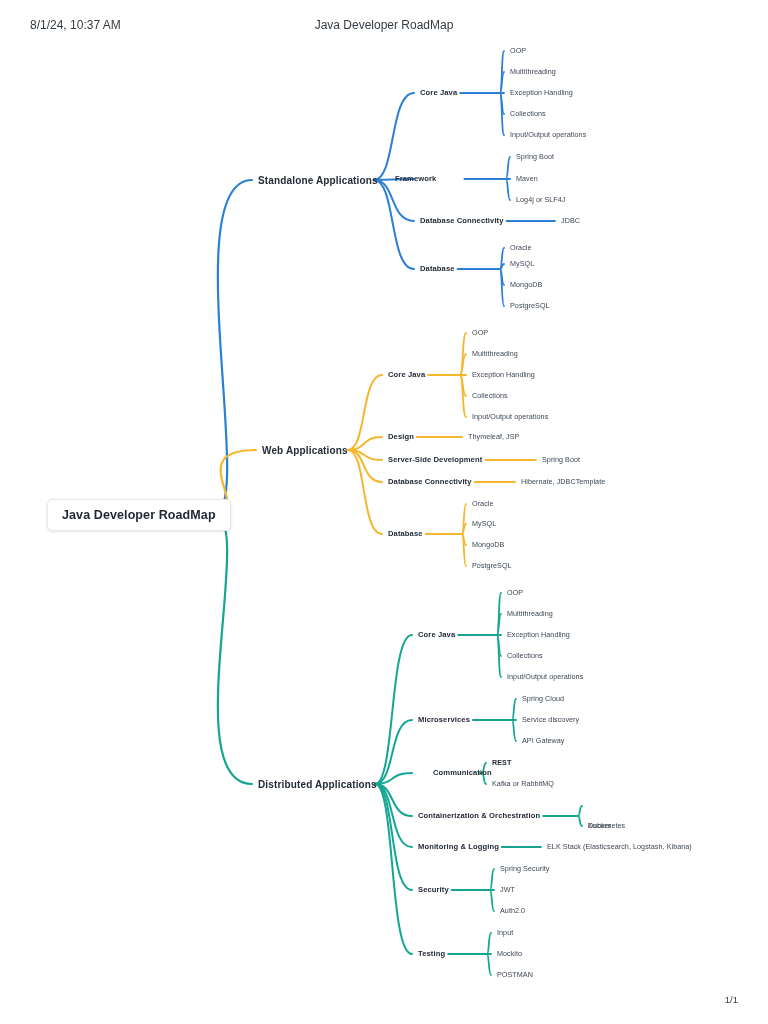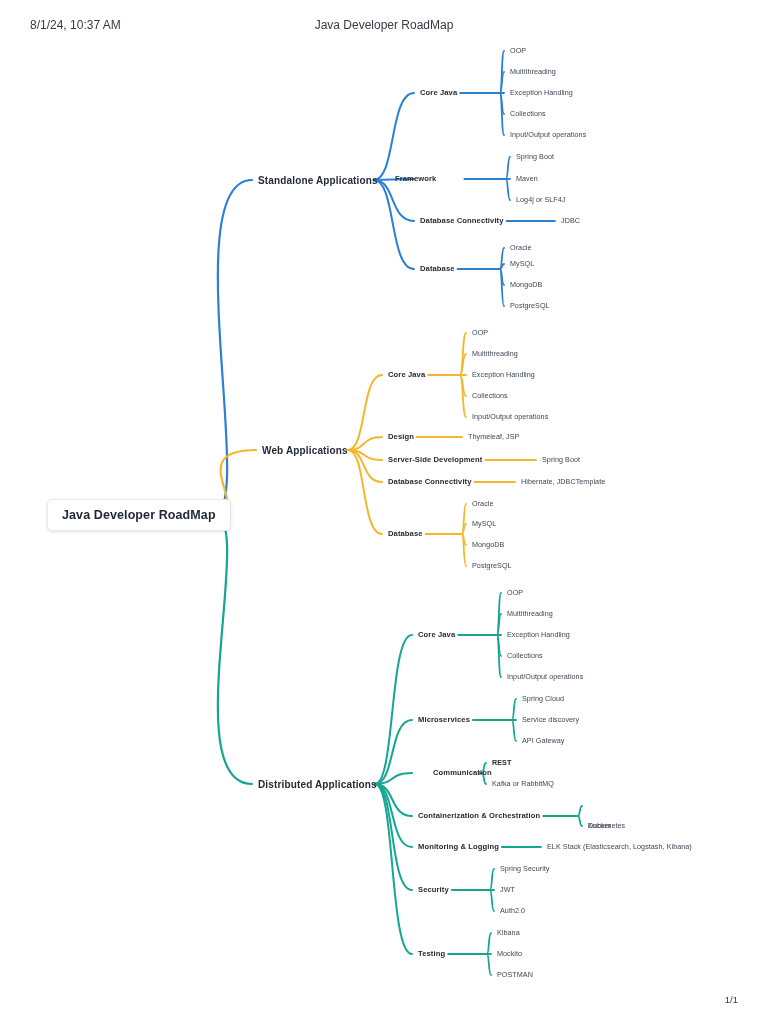--- a/index.html
+++ b/index.html
@@ -245,21 +245,21 @@
       <div class="node-label lvl2" style="left: 418px; top: 816px;">Containerization &amp; Orchestration</div>
       <div class="node-label lvl3" style="left: 588px; top: 806px; margin-top: 20px;">Docker</div>
       <div class="node-label lvl3" style="left: 588px; top: 826px;">Kubernetes</div>
       <div class="node-label lvl2" style="left: 418px; top: 847px;">Monitoring &amp; Logging</div>
       <div class="node-label lvl3" style="left: 547px; top: 847px;">ELK Stack (Elasticsearch, Logstash, Kibana)</div>
       <div class="node-label lvl2" style="left: 418px; top: 890px;">Security</div>
       <div class="node-label lvl3" style="left: 500px; top: 869px;">Spring Security</div>
       <div class="node-label lvl3" style="left: 500px; top: 890px;">JWT</div>
       <div class="node-label lvl3" style="left: 500px; top: 911px;">Auth2.0</div>
       <div class="node-label lvl2" style="left: 418px; top: 954px;">Testing</div>
-      <div class="node-label lvl3" style="left: 497px; top: 933px;">Kibana</div>
+      <div class="node-label lvl3" style="left: 497px; top: 933px;">Input</div>
       <div class="node-label lvl3" style="left: 497px; top: 954px;">Mockito</div>
       <div class="node-label lvl3" style="left: 497px; top: 975px;">POSTMAN</div>
     </div>
 
   <div class="root-box">Java Developer RoadMap</div>
 
   <div class="ftr" id="ftr-page">1/1</div>
 
 </div>
 

